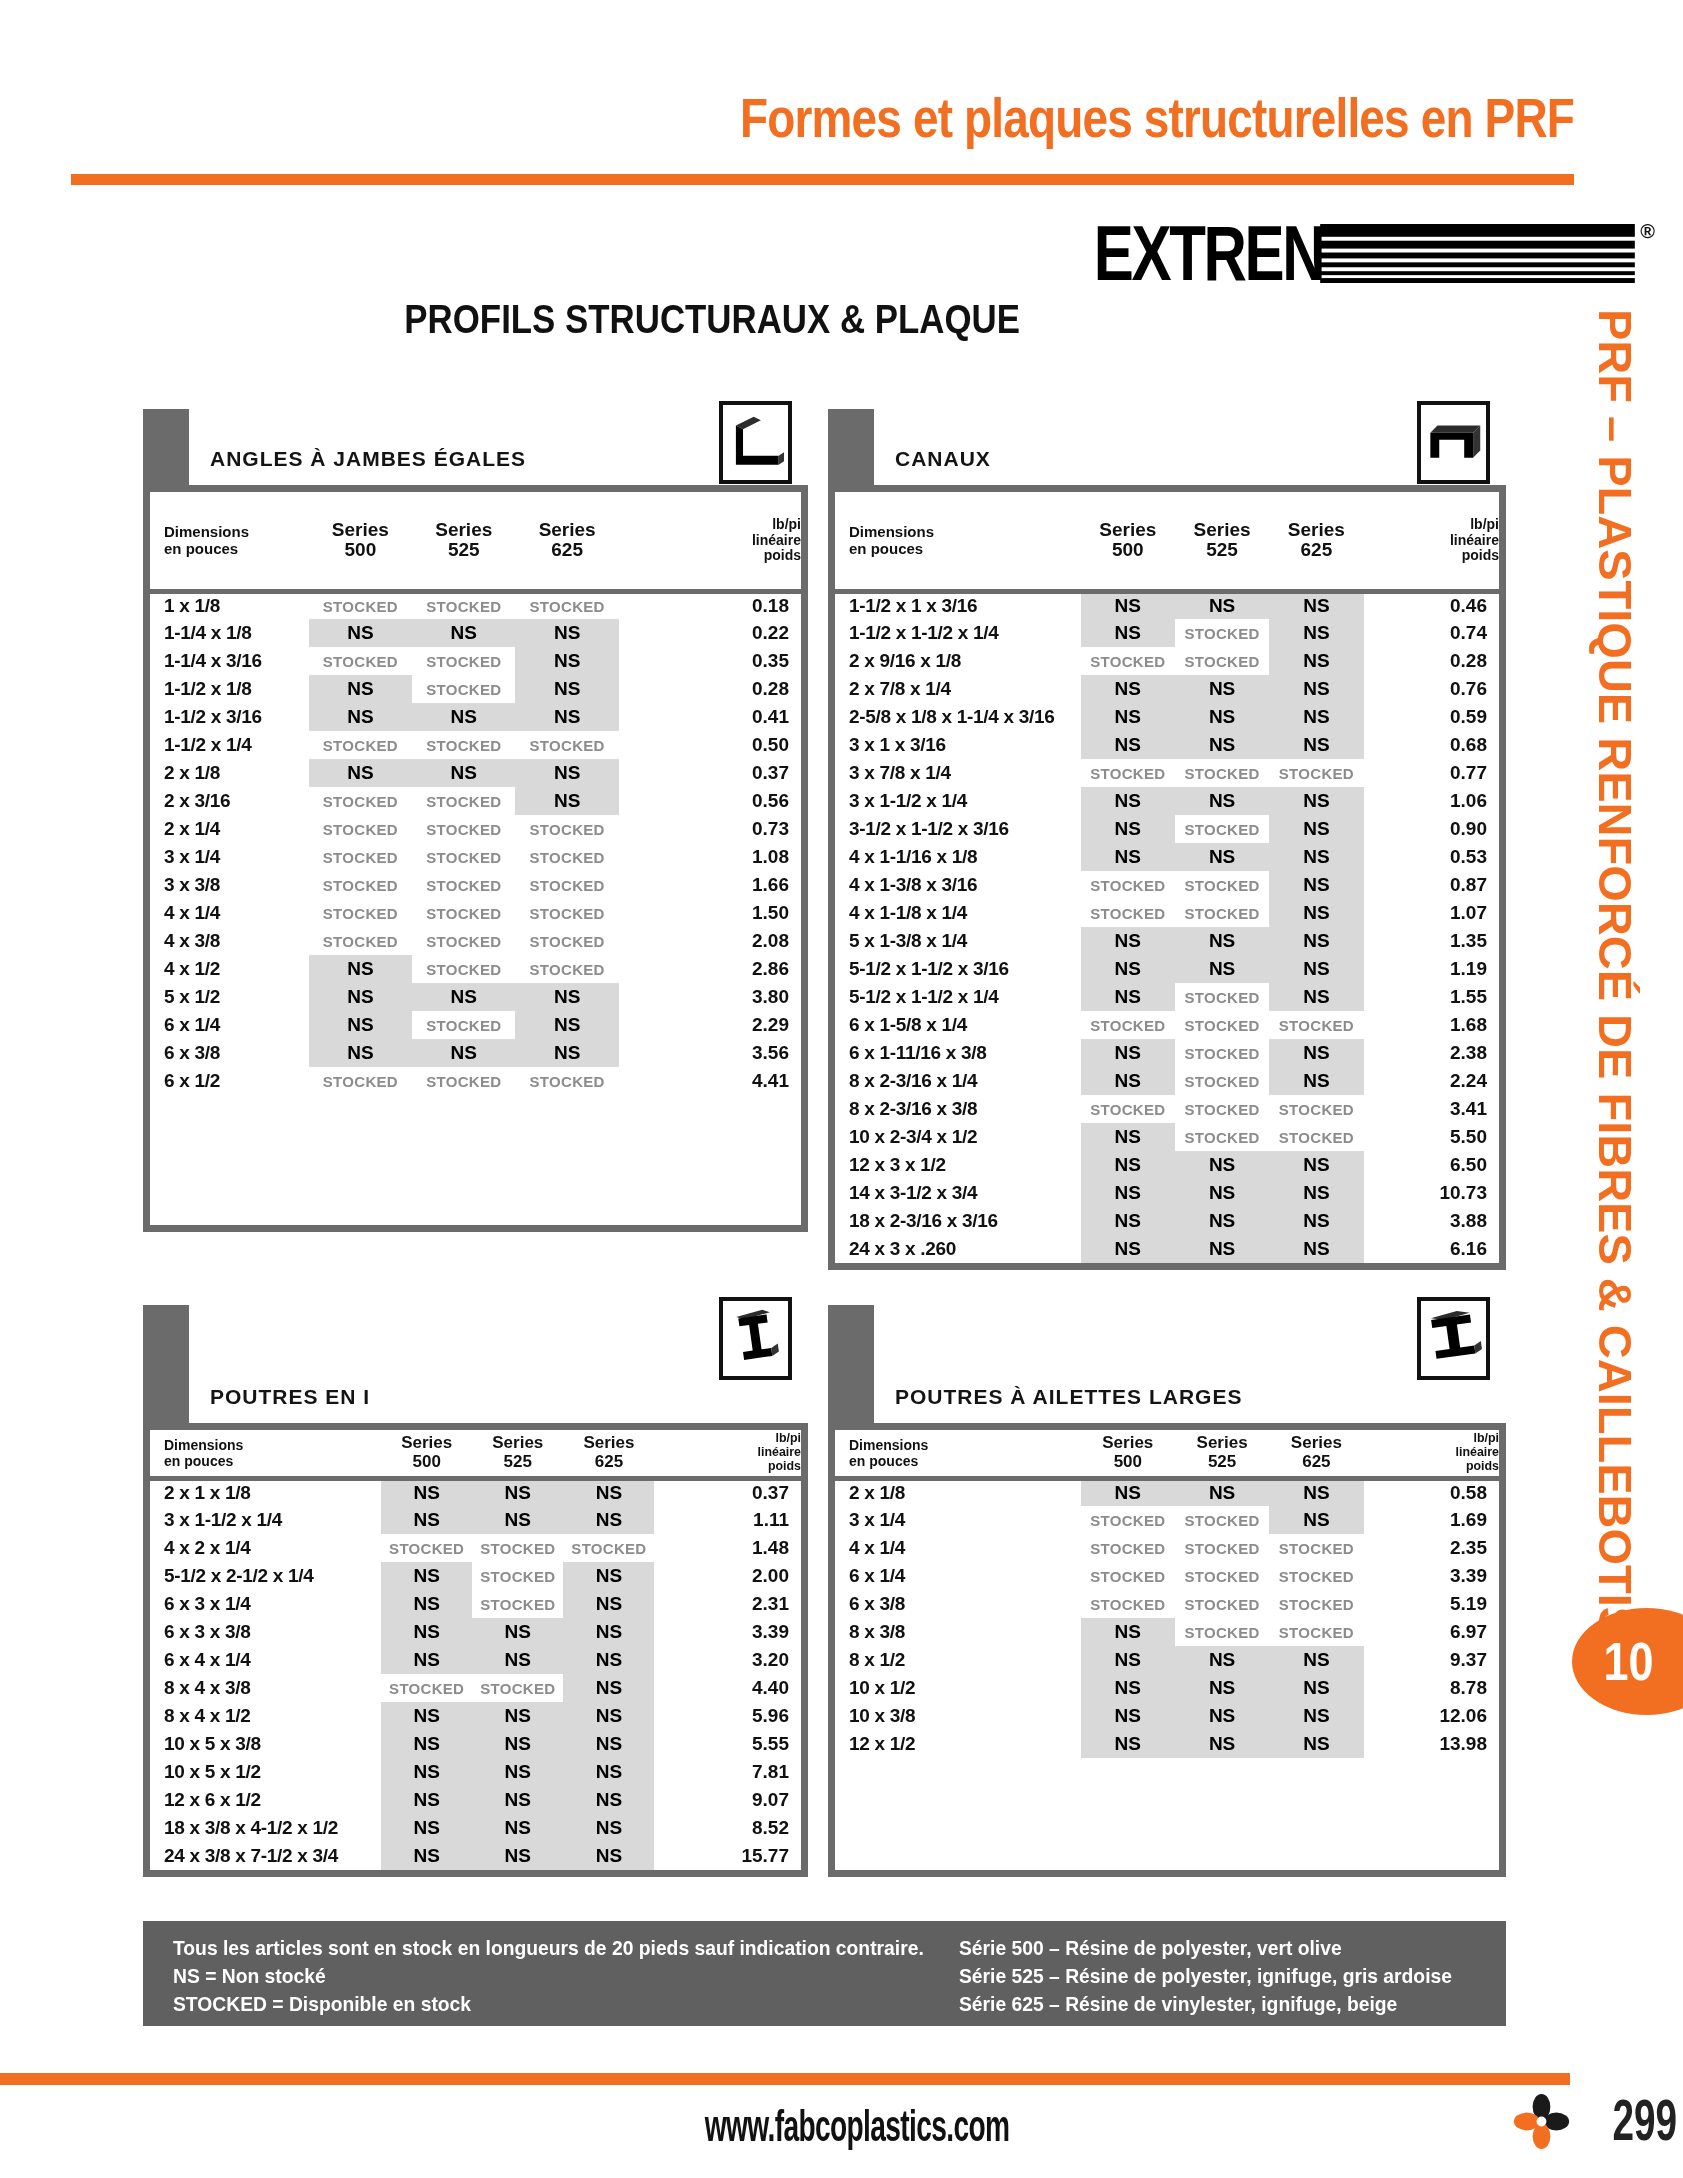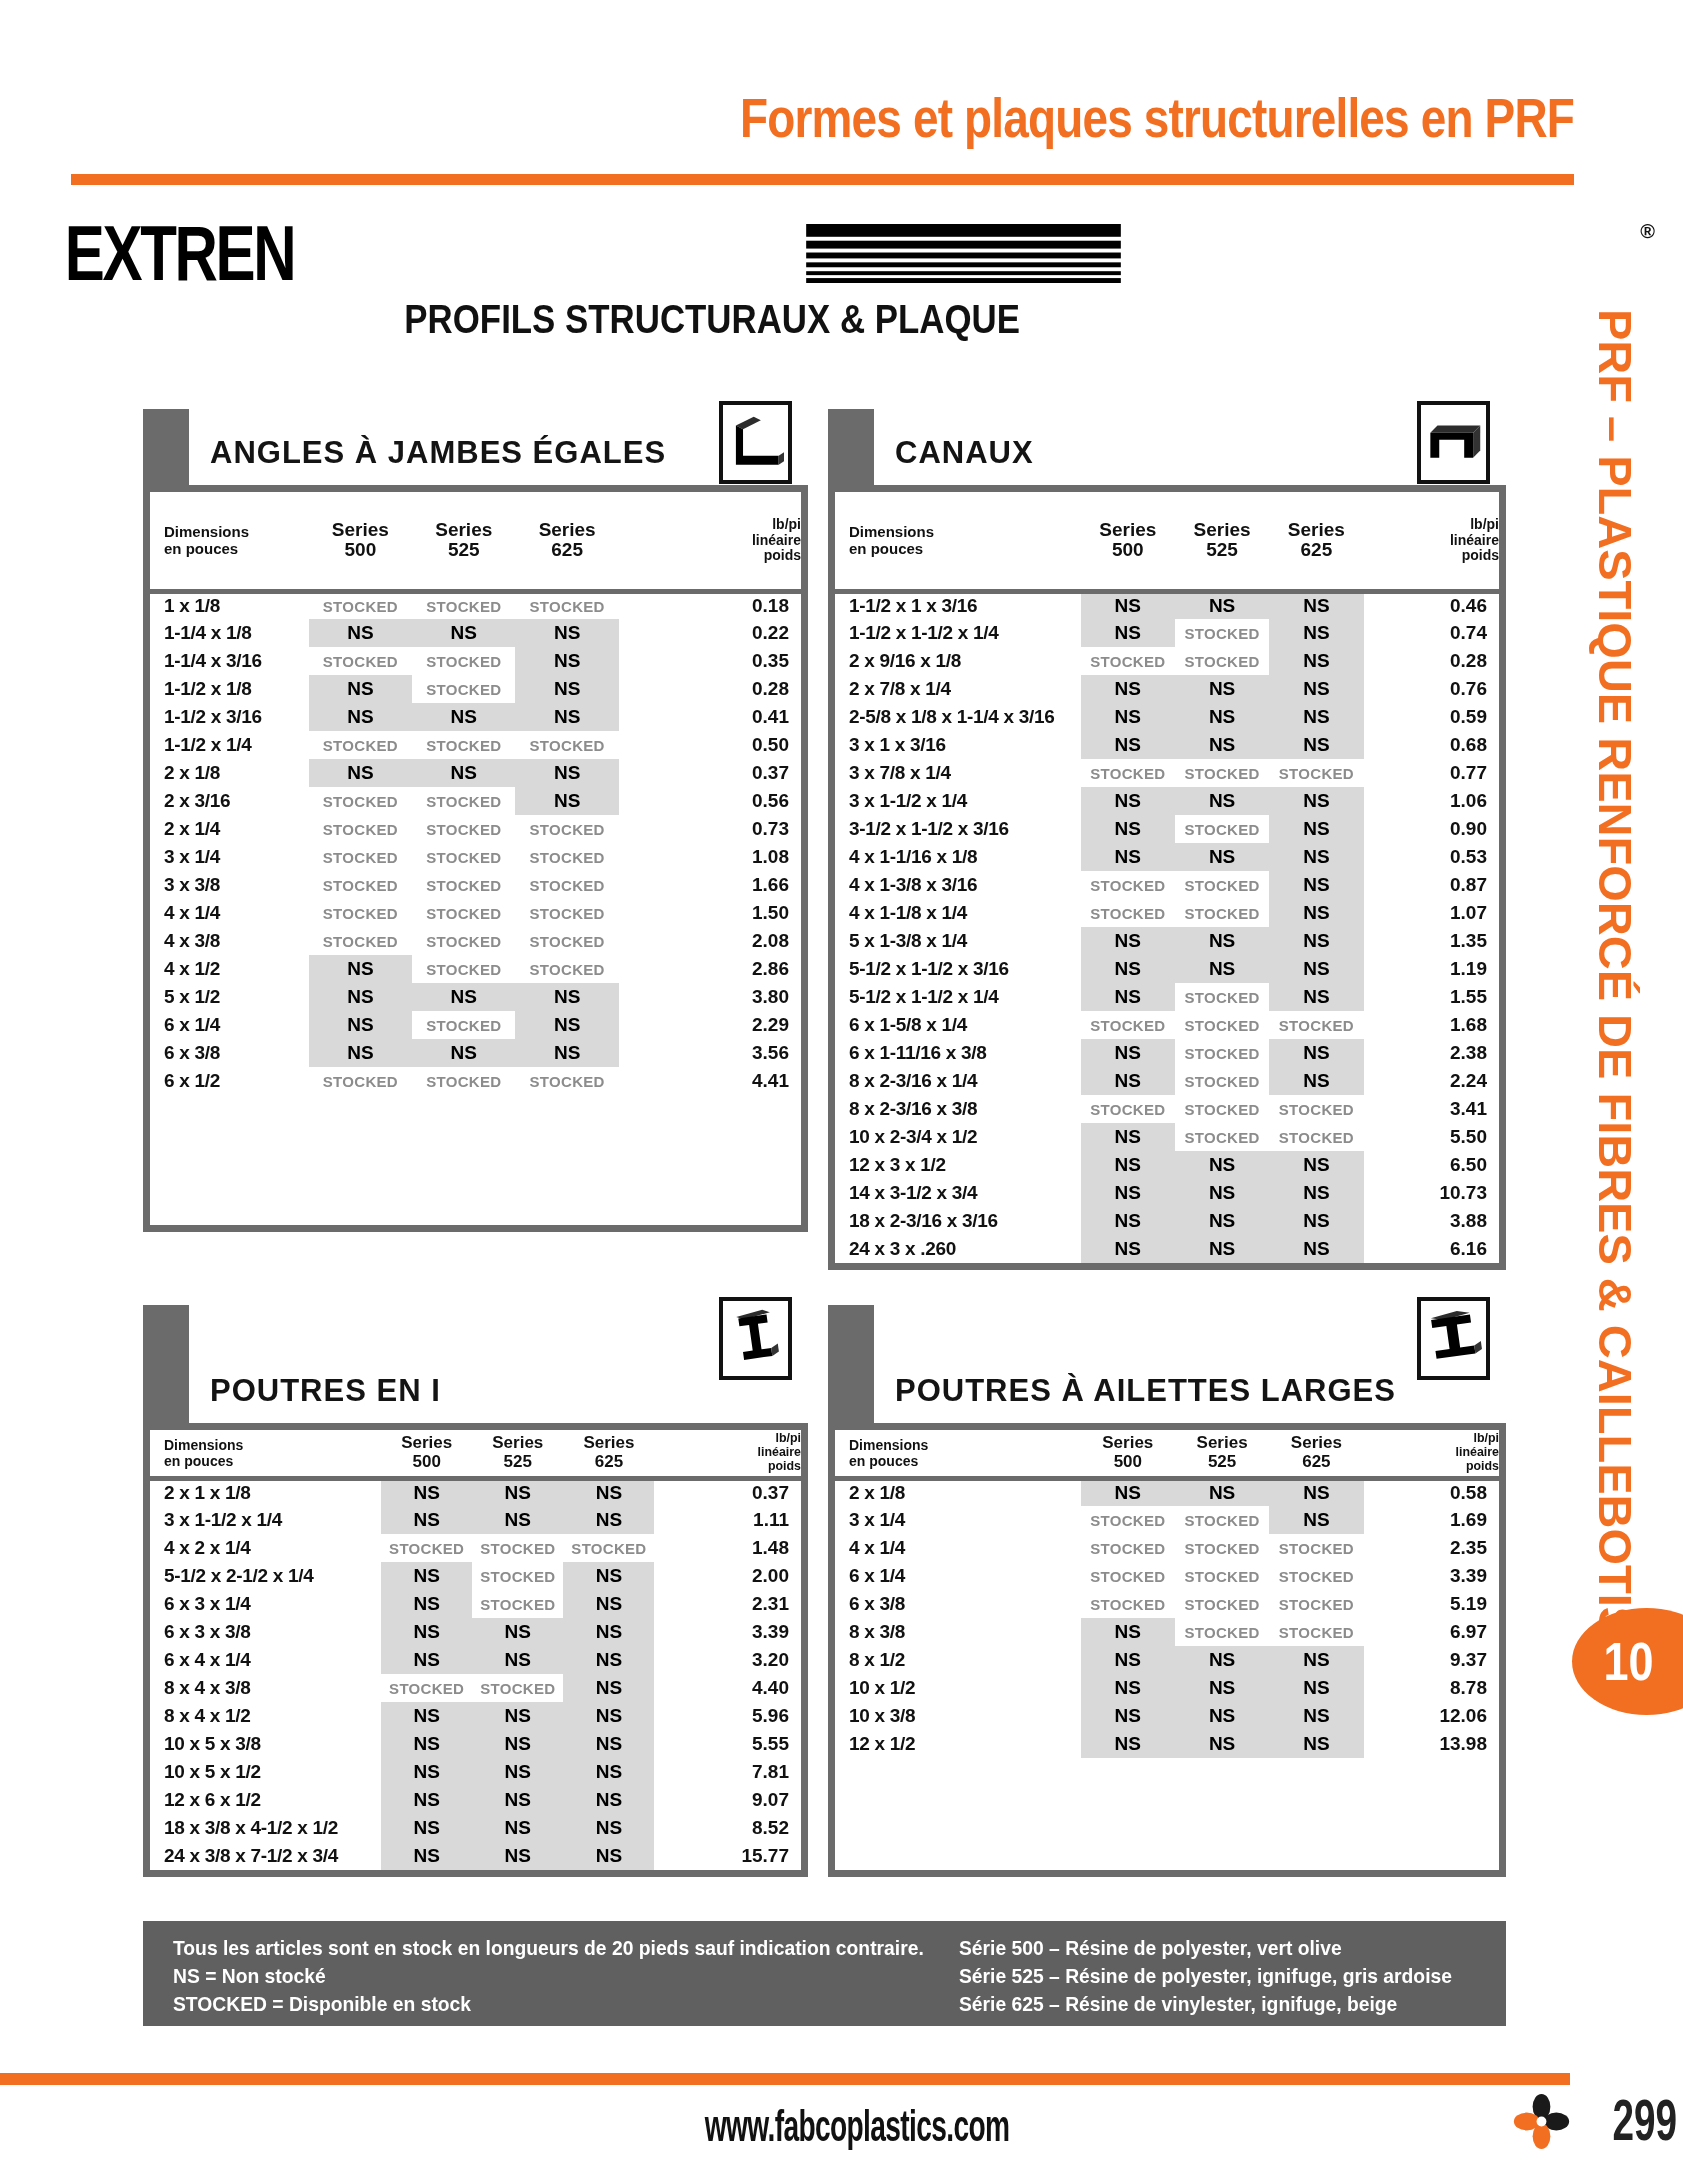--- a/index.html
+++ b/index.html
@@ -11,21 +11,21 @@
   
   .page-title {
     position:absolute; top:85px; right:109px;
     font-size:56px; font-weight:bold; color:#f26f21;
     letter-spacing:-1px; transform:scaleX(.82); transform-origin:100% 50%;
     white-space:nowrap;
   }
   .top-rule { position:absolute; left:71px; top:174px; width:1503px; height:11px; background:#f26f21; }
   .logo-row {
     position:absolute; left:0; top:224px; width:1655px;
-    display:flex; justify-content:space-between; align-items:center;
+    display:flex; justify-content:flex-end; align-items:center;
   }
   .logo-text {
     font-size:77px; font-weight:bold; letter-spacing:-3px; color:#000;
     transform:scaleX(.78); transform-origin:100% 50%; line-height:59px;
   }
   .logo-stripes { margin-left:-4px; }
   .logo-reg { font-size:20px; font-weight:bold; align-self:flex-start; margin:-4px 0 0 4px; }
   .logo-subtitle {
     position:absolute; left:0; top:296px; width:1425px; text-align:center;
     font-size:41px; font-weight:bold; letter-spacing:0;
@@ -40,21 +40,21 @@
   .title-row { position:relative; }
   .tr-tall  .title-row { height:76px; }
   .tr-deep  .title-row { height:118px; }
   .tab {
     position:absolute; left:0; top:0; width:46px; background:#6b6b6b;
   }
   .tr-tall .tab { height:88px; }
   .tr-deep .tab { height:130px; }
   .title-row h2 {
     position:absolute; left:67px; bottom:14px;
-    font-size:31px; font-weight:bold; letter-spacing:1px; color:#141414;
+    font-size:21px; font-weight:bold; letter-spacing:1px; color:#141414;
     white-space:nowrap;
   }
   .icon-box {
     position:absolute; right:16px; top:-8px; width:73px; height:83px;
     background:#fff; border:4px solid #111;
     display:flex; align-items:center; justify-content:center;
   }
   .table-box {
     border:7px solid #6b6b6b; background:#fff; overflow:hidden; position:relative;
   }

